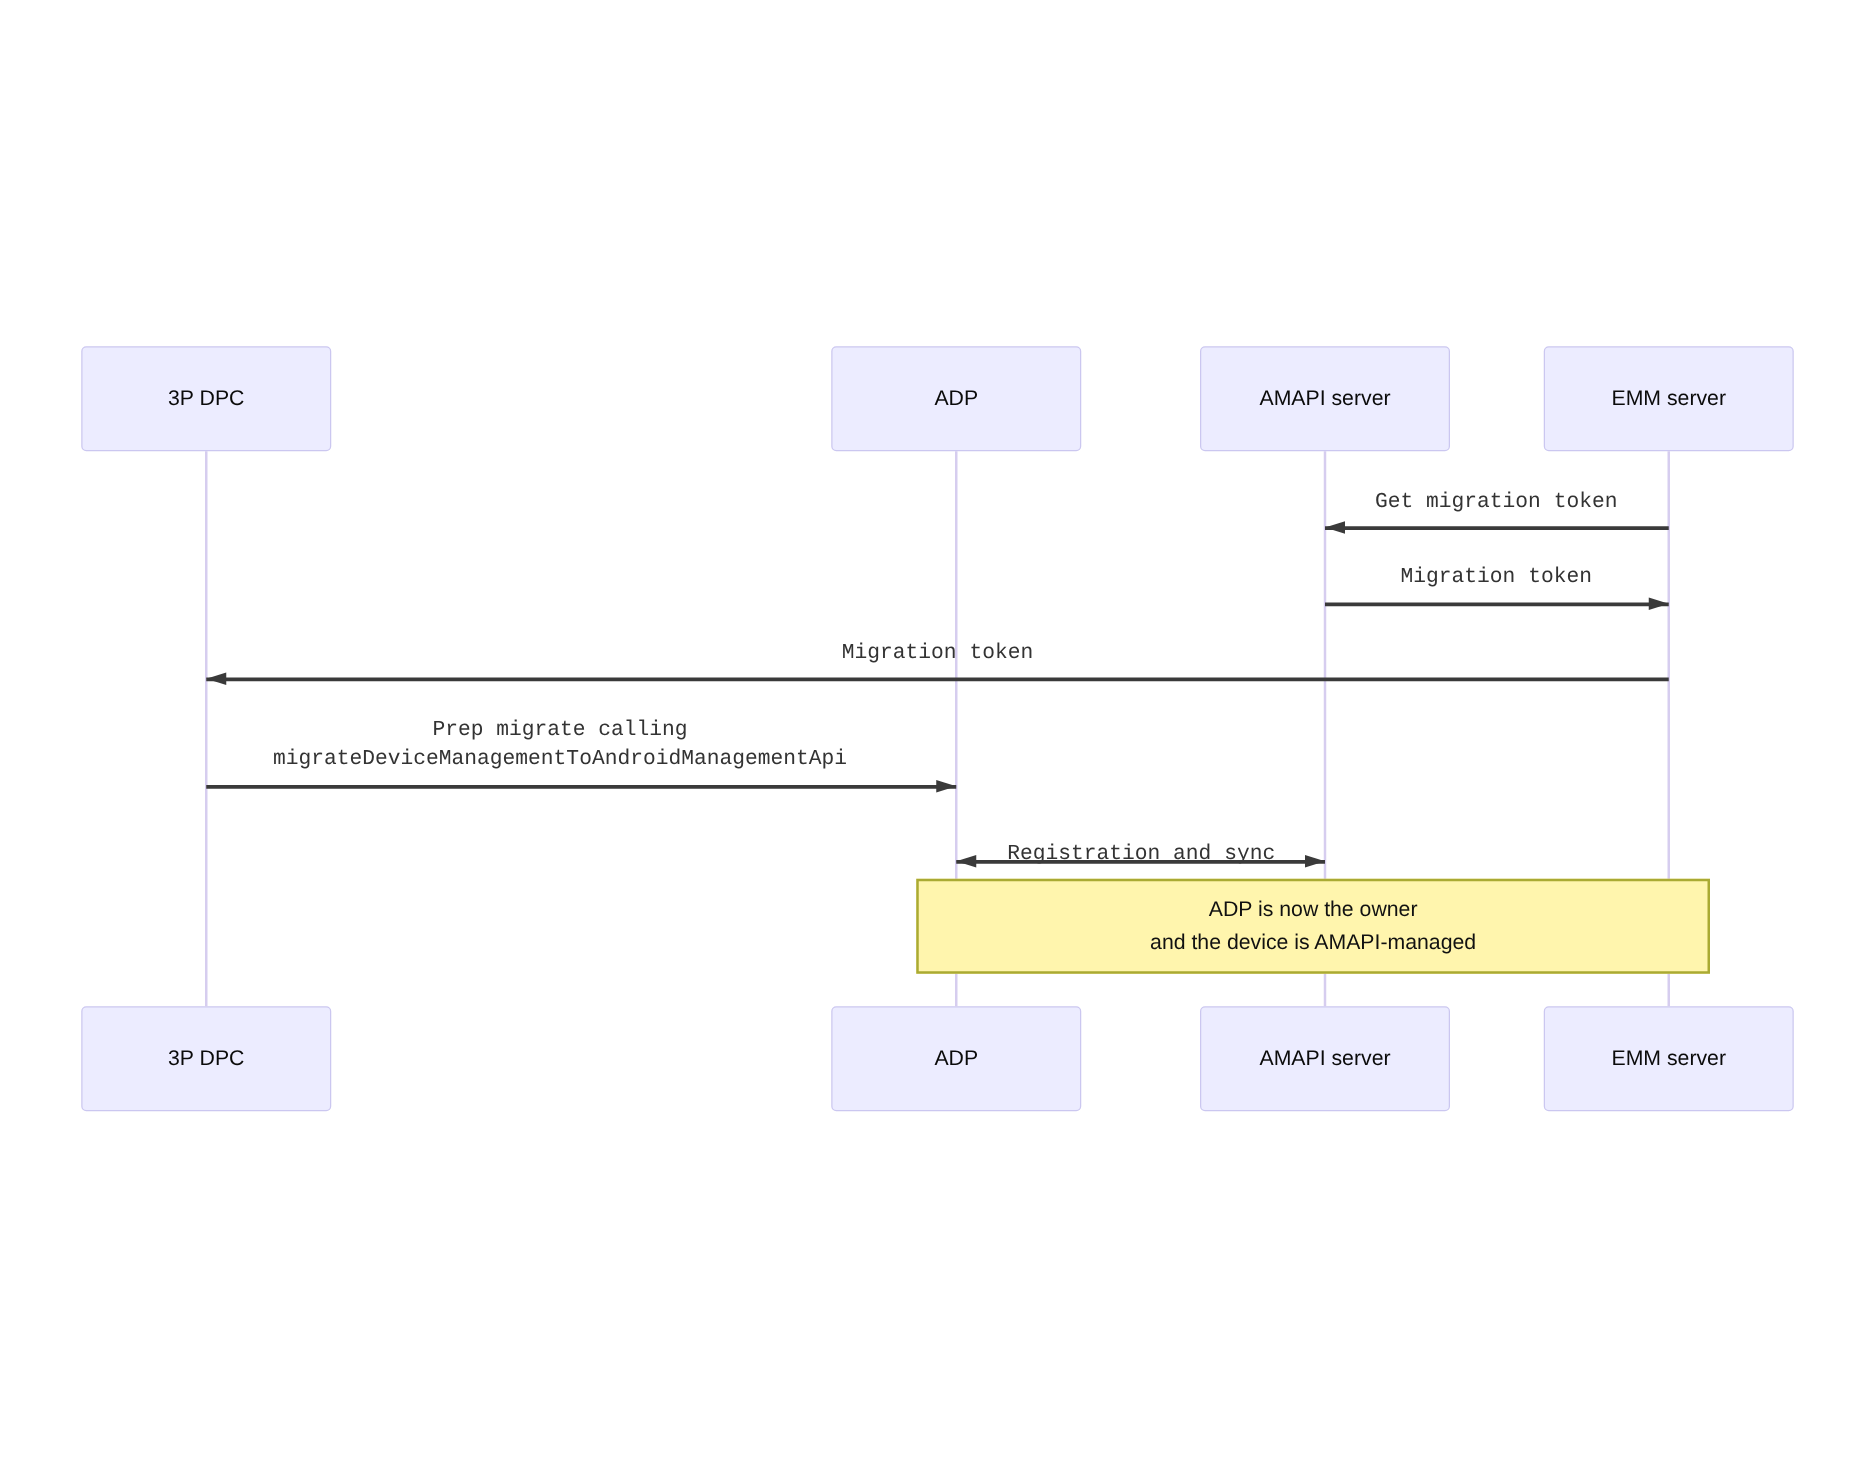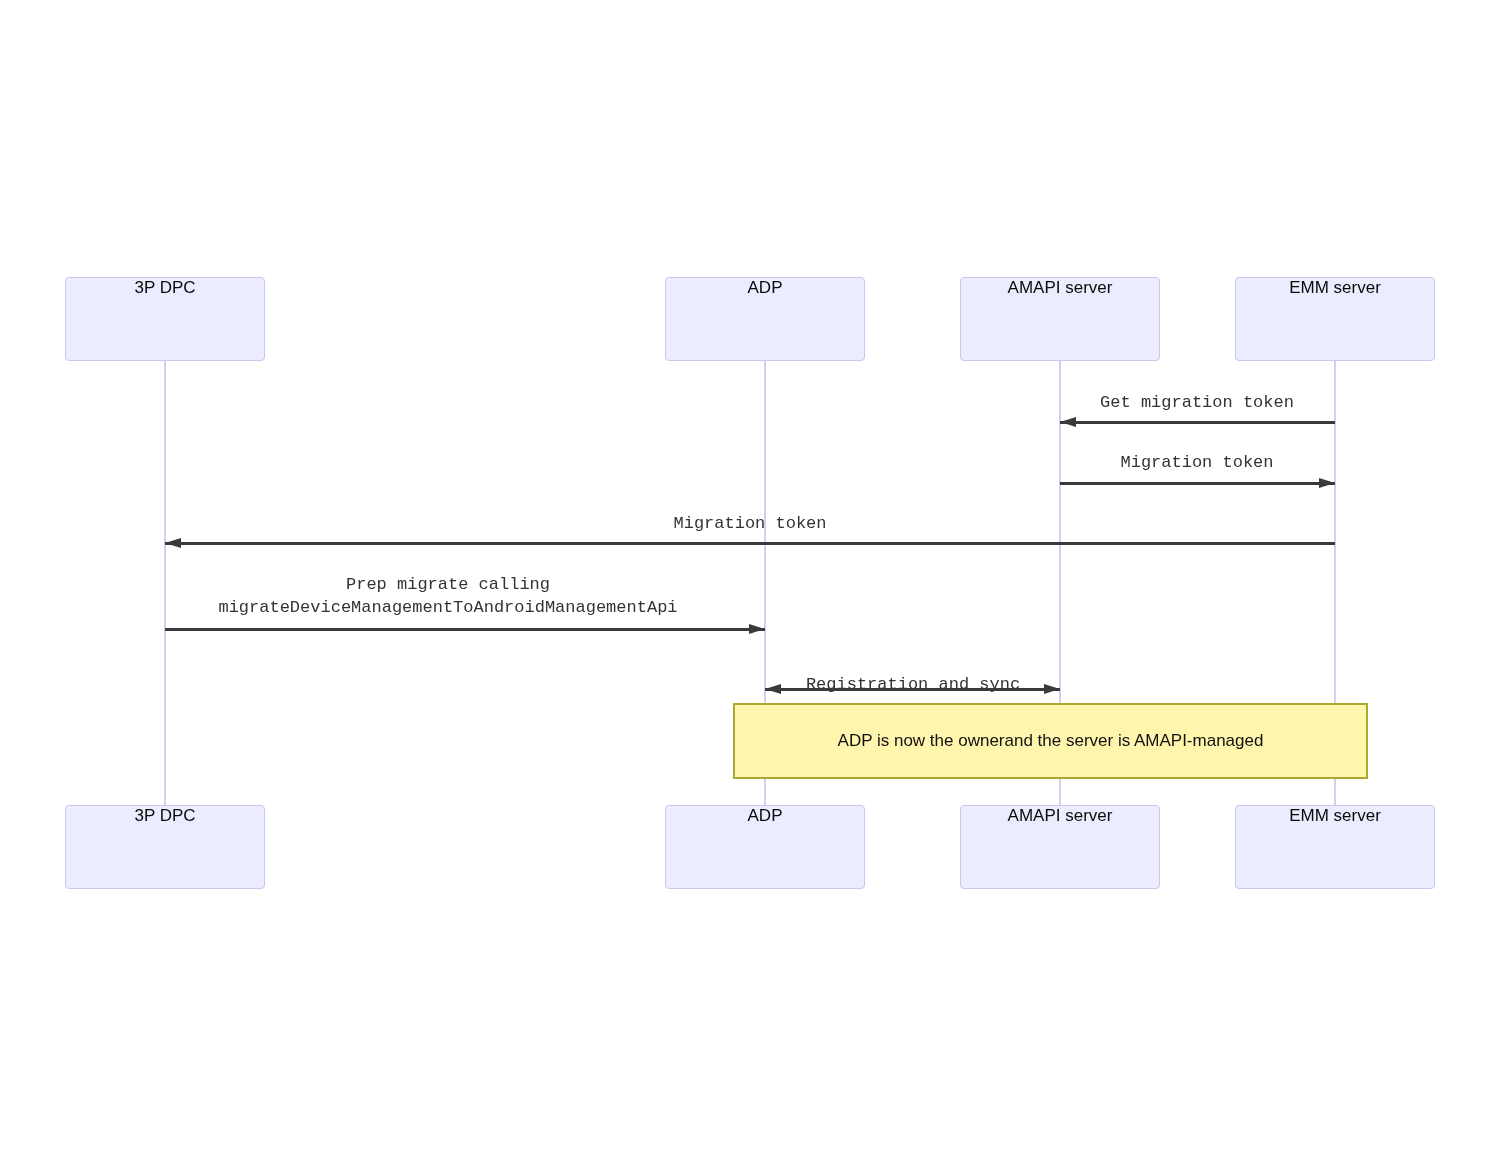--- a/index.html
+++ b/index.html
@@ -26,21 +26,21 @@
     position:absolute;
     width:2px;top:361px;height:444px;
     background:var(--lifeline);
   }
   .actor{
     position:absolute;
     width:200px;height:84px;
     background:var(--actor-fill);
     border:1px solid var(--actor-border);
     border-radius:4px;
-    display:flex;justify-content:center;
+    display:flex;align-items:center;justify-content:center;
     font-size:17px;color:var(--actor-text);
     box-sizing:border-box;
   }
   .msg-label{
     position:absolute;
     transform:translate(-50%,-50%);
     font-size:17px;color:var(--message-text);
     white-space:nowrap;text-align:center;
     line-height:23px;
     font-family:Liberation Mono, monospace;
@@ -55,38 +55,38 @@
     border-bottom:5px solid transparent;
   }
   .arrow-left{border-right:16px solid var(--arrow);}
   .arrow-right{border-left:16px solid var(--arrow);}
   .note{
     position:absolute;
     left:733px;top:703px;width:635px;height:76px;
     background:var(--note-fill);
     border:2px solid var(--note-border);
     box-sizing:border-box;
-    display:flex;flex-direction:row;align-items:center;justify-content:center;
+    display:flex;flex-direction:column;align-items:center;justify-content:center;
     font-size:17px;color:var(--note-text);
     line-height:26px;text-align:center;
   }
 </style>
 </head>
 <body>
 
 <div class="canvas">
 
   <div class="lifeline" style="left:164px"></div>
   <div class="lifeline" style="left:764px"></div>
   <div class="lifeline" style="left:1059px"></div>
   <div class="lifeline" style="left:1334px"></div>
 
   <div class="note">
     <div>ADP is now the owner</div>
-    <div>and the server is AMAPI-managed</div>
+    <div>and the device is AMAPI-managed</div>
   </div>
 
   <div class="actor" style="left:65px;top:277px">
     <span>3P DPC</span>
   </div>
   <div class="actor" style="left:665px;top:277px">
     <span>ADP</span>
   </div>
   <div class="actor" style="left:960px;top:277px">
     <span>AMAPI server</span>

